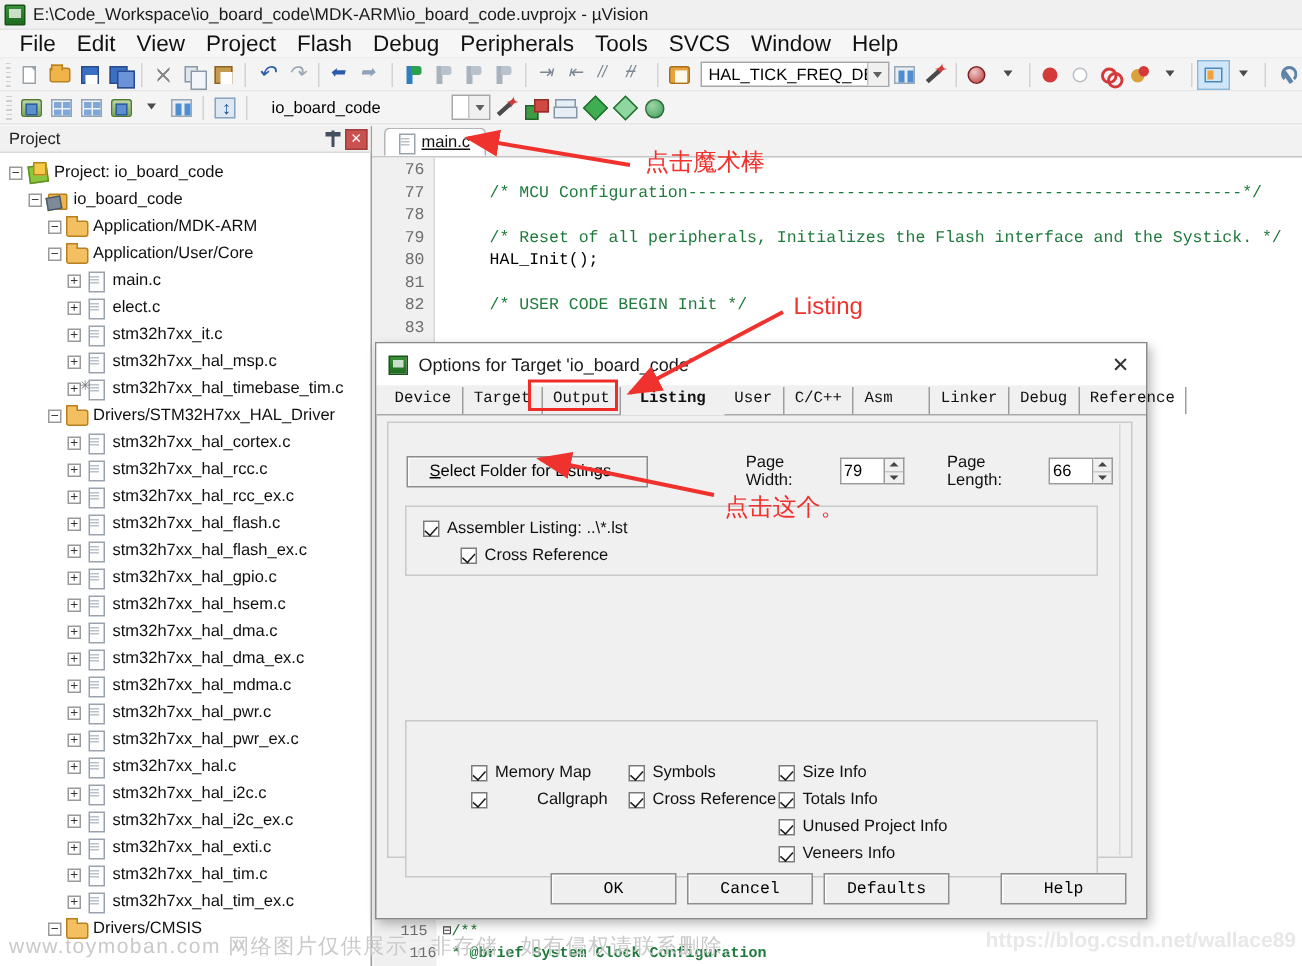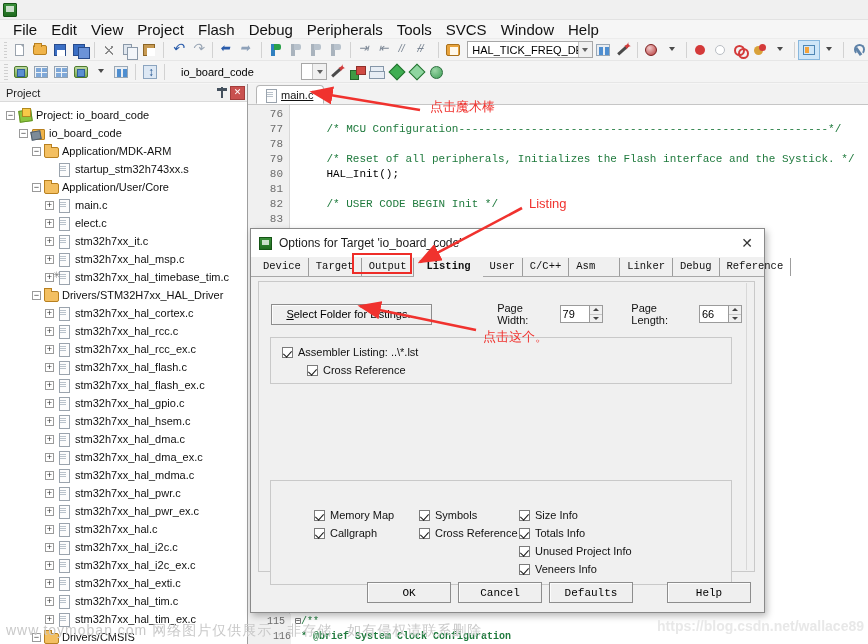--- a/index.html
+++ b/index.html
@@ -221,37 +221,38 @@
 
   .group { position:absolute; background:#f0f0f0; border:1px solid #c9c9c9; }
   .cb { display:flex; align-items:center; font-size:11px; color:#111; }
   .box { width:11px;height:11px;border:1px solid #7b7b7b;background:#fff;margin-right:5px;flex:none;
      position:relative; }
   .box.on::after{ content:""; position:absolute; left:2px; top:1px; width:4px; height:7px;
      border:solid #1a1a1a; border-width:0 1.6px 1.6px 0; transform:rotate(42deg); }
   .fbtn { width:84px; height:21px; font-family:"Liberation Mono", monospace; font-size:11px; }
 
   
-  .anno { position:absolute; color:#f0322e; font-size:13px; white-space:nowrap; pointer-events:none; }
+  .anno { position:absolute; color:#f0322e; font-size:16px; white-space:nowrap; pointer-events:none; }
   .redbox { position:absolute; border:2px solid #ee2d28; pointer-events:none; }
   svg.arrows { position:absolute; left:0; top:0; width:868px; height:644px; pointer-events:none; }
 
   
   .wm { position:absolute; pointer-events:none; white-space:nowrap; }
   .wm-left { left:6px; top:622px; font-size:14px; color:#c9c9c9; letter-spacing:1px; }
   .wm-csdn { right:4px; top:618px; font-size:14px; color:#e8e8e8; font-weight:bold; }
   .dlg-scrollbar { position:absolute; right:1px; top:1px; bottom:1px; width:7px; background:#f0f0f0; border-left:1px solid #d8d8d8; }
 </style>
 </head>
 <body>
 
 <div id="app">
 
   <div class="titlebar">
     <div class="title-icon"></div>
+    <div class="title-text">E:\Code_Workspace\io_board_code\MDK-ARM\io_board_code.uvprojx - µVision</div>
   </div>
 
   <div class="menubar">
     <div class="menu-item">File</div>
     <div class="menu-item">Edit</div>
     <div class="menu-item">View</div>
     <div class="menu-item">Project</div>
     <div class="menu-item">Flash</div>
     <div class="menu-item">Debug</div>
     <div class="menu-item">Peripherals</div>
@@ -435,26 +436,20 @@
             <span class="ico ico-tgt"></span>
             <span class="tlabel">io_board_code</span>
           </div>
           <div class="trow">
             <span class="indent" style="width: 26px;"></span>
             <span class="tog">−</span>
             <span class="ico ico-folder"></span>
             <span class="tlabel">Application/MDK-ARM</span>
           </div>
           <div class="trow">
-            <span class="indent" style="width: 39px;"></span>
-            <span class="tog none"></span>
-            <span class="ico ico-file"></span>
-            <span class="tlabel">startup_stm32h743xx.s</span>
-          </div>
-          <div class="trow">
             <span class="indent" style="width: 26px;"></span>
             <span class="tog">−</span>
             <span class="ico ico-folder"></span>
             <span class="tlabel">Application/User/Core</span>
           </div>
           <div class="trow">
             <span class="indent" style="width: 39px;"></span>
             <span class="tog">+</span>
             <span class="ico ico-file"></span>
             <span class="tlabel">main.c</span>
@@ -704,21 +699,21 @@
           </div>
         </div>
 
 
         <div class="group" style="left:11px;top:198px;right:22px;height:105px;">
 
           <div class="cb" style="position:absolute;left:43px;top:28px;">
             <span class="box on"></span>
             <span>Memory Map</span>
           </div>
-          <div class="cb" style="position:absolute;left:43px;top:46px;">
+          <div class="cb" style="position:absolute;left:43px;top:46px;gap:28px;">
             <span class="box on"></span>
             <span>Callgraph</span>
           </div>
 
           <div class="cb" style="position:absolute;left:148px;top:28px;">
             <span class="box on"></span>
             <span>Symbols</span>
           </div>
           <div class="cb" style="position:absolute;left:148px;top:46px;">
             <span class="box on"></span>

